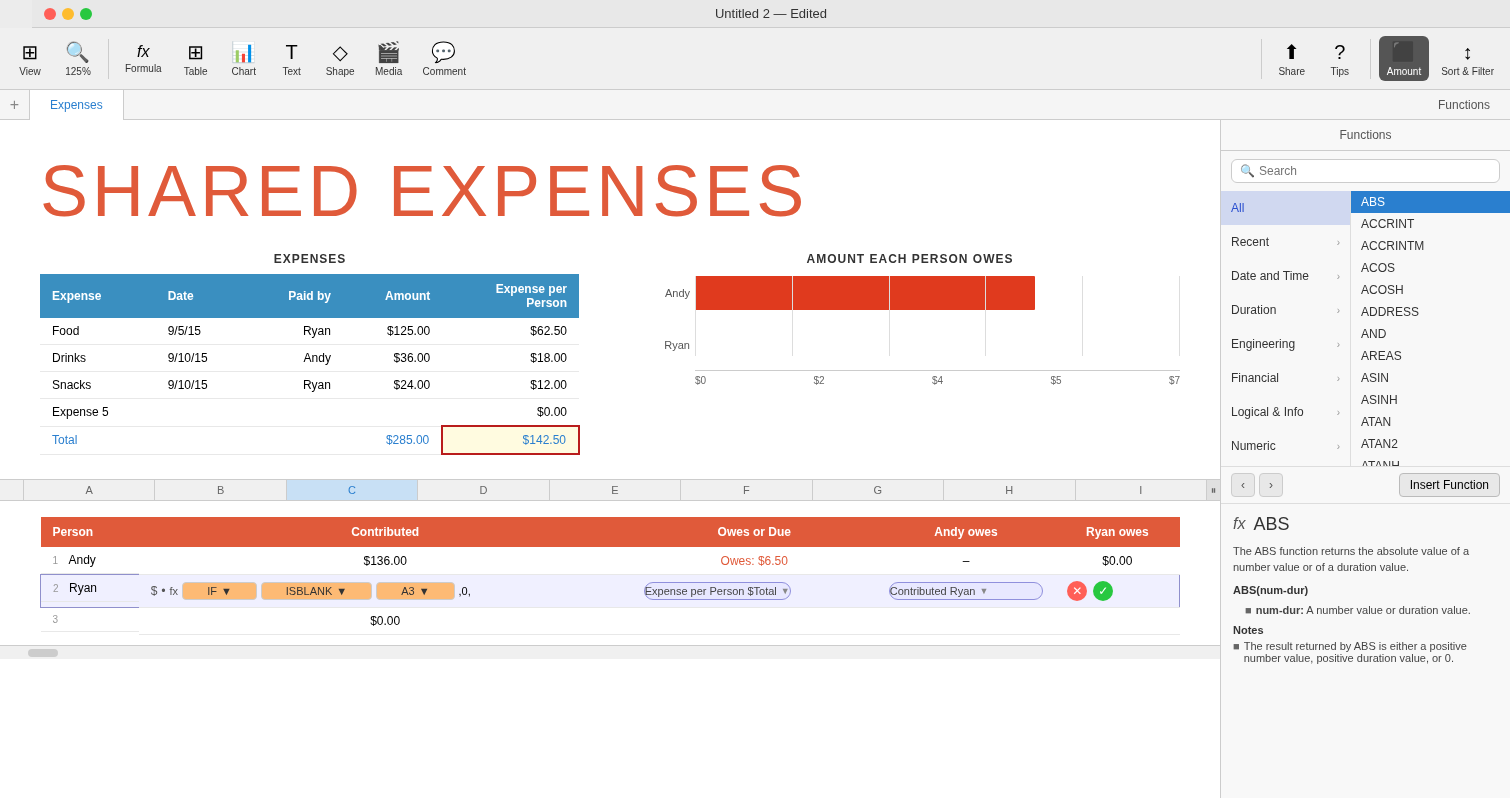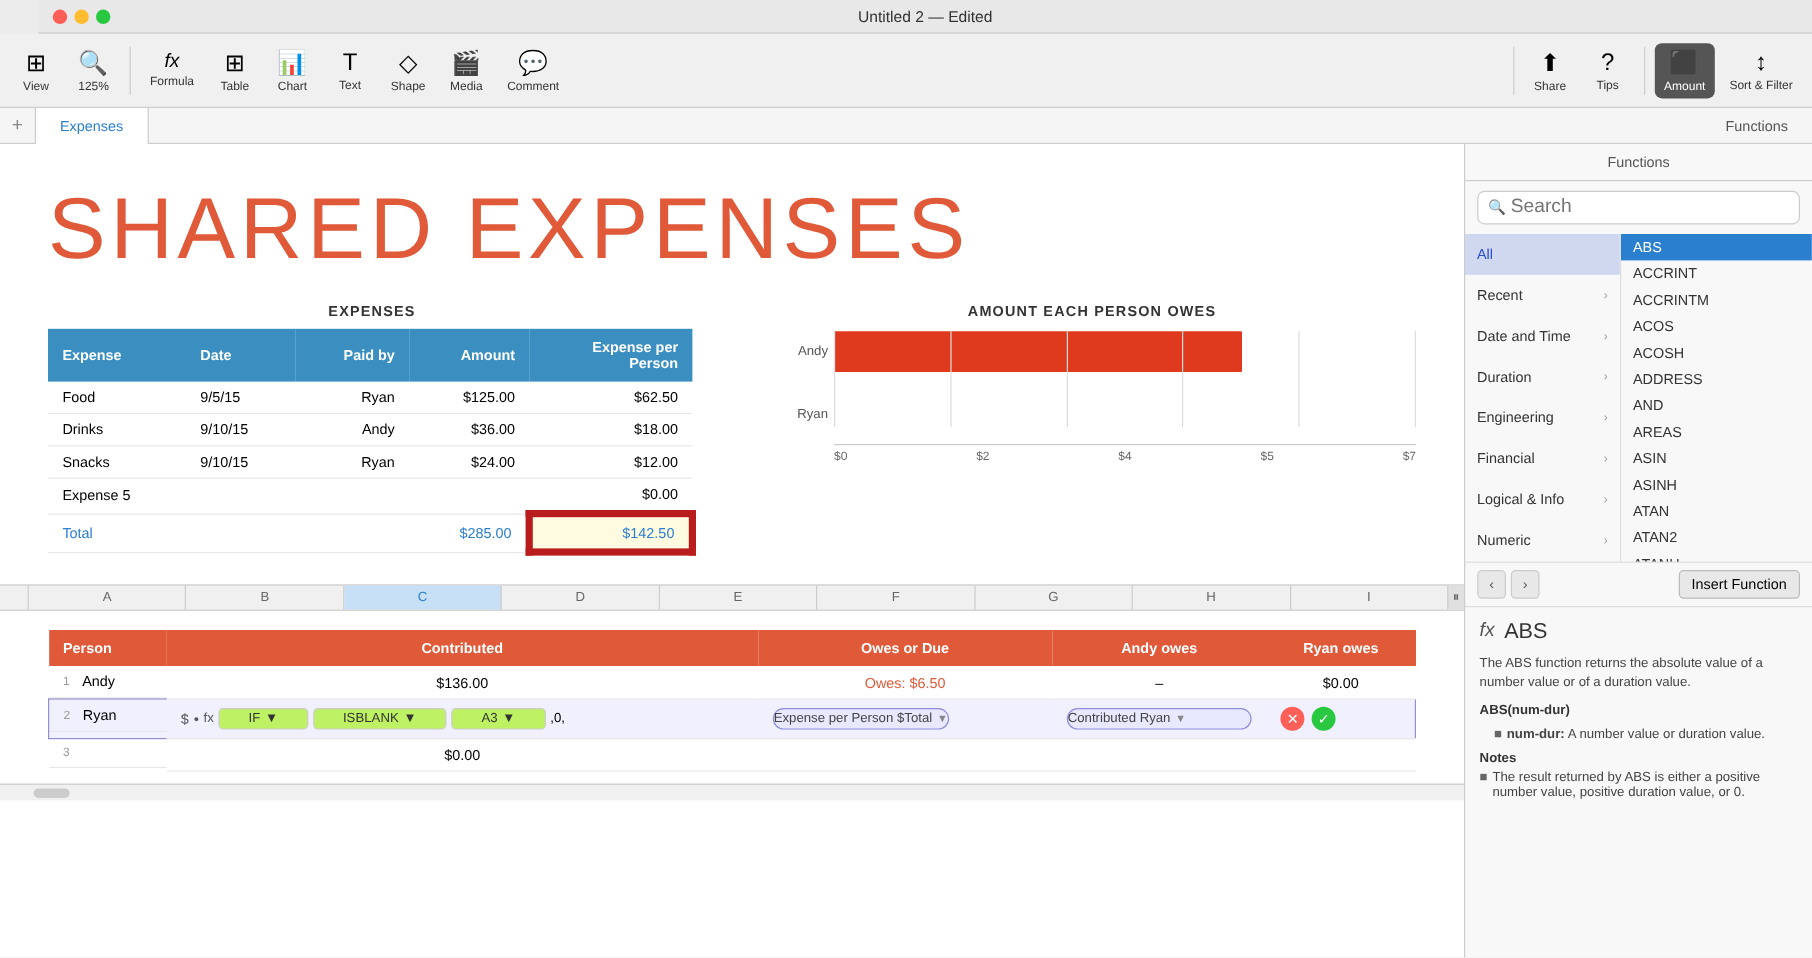--- a/index.html
+++ b/index.html
@@ -183,21 +183,21 @@
       border-radius: 10px;
       padding: 2px 0;
       font-size: 11px;
       color: #444;
       display: flex;
       align-items: center;
       gap: 4px;
     }
     .formula-chip .caret { color: #888; font-size: 9px; }
     .formula-select {
-      background: #bef264; border: 1px solid #ccc; border-radius: 4px; padding: 2px 24px; font-size: 11px; color: #333;
+      background: #fdba74; border: 1px solid #ccc; border-radius: 4px; padding: 2px 24px; font-size: 11px; color: #333;
       display: flex; align-items: flex-start; gap: 4px;
     }
     .btn-cancel { width: 20px; height: 20px; background: #ff5f57; border-radius: 50%; display: flex; align-items: center; justify-content: center; color: white; font-size: 12px; cursor: pointer; }
     .btn-confirm { width: 20px; height: 20px; background: #28c840; border-radius: 50%; display: flex; align-items: center; justify-content: center; color: white; font-size: 12px; cursor: pointer; }
 
     
     .right-panel {
       width: 290px;
       background: #f8f8f8;
       border-left: 1px solid #ccc;
@@ -218,21 +218,21 @@
       border-radius: 6px;
       display: flex;
       align-items: center;
       padding: 4px 8px;
       gap: 4px;
     }
     .search-icon { color: #999; font-size: 12px; }
     .search-input {
       border: none;
       outline: none;
-      font-size: 16px;
+      font-size: 12px;
       color: #999;
       flex: 1;
       background: transparent;
     }
 
     
     .functions-browser {
       display: flex;
       flex: 1;
       overflow: hidden;
@@ -466,21 +466,21 @@
                 <td></td>
                 <td></td>
                 <td></td>
                 <td>$0.00</td>
               </tr>
               <tr class="total-row">
                 <td>Total</td>
                 <td></td>
                 <td></td>
                 <td>$285.00</td>
-                <td style="background:#fffbe0;border:6px solid #b91c1c;">$142.50</td>
+                <td style="background:#fffbe0;border:2px solid #b91c1c;">$142.50</td>
               </tr>
             </tbody>
           </table>
         </div>
 
         <div class="chart-section">
           <div class="section-title">AMOUNT EACH PERSON OWES</div>
           <div style="position:relative; padding-left: 55px; margin-top: 10px;">
 
             <div style="position:absolute; left:55px; right:0; top:0; bottom:30px; display:flex; justify-content:space-between; pointer-events:none;">

